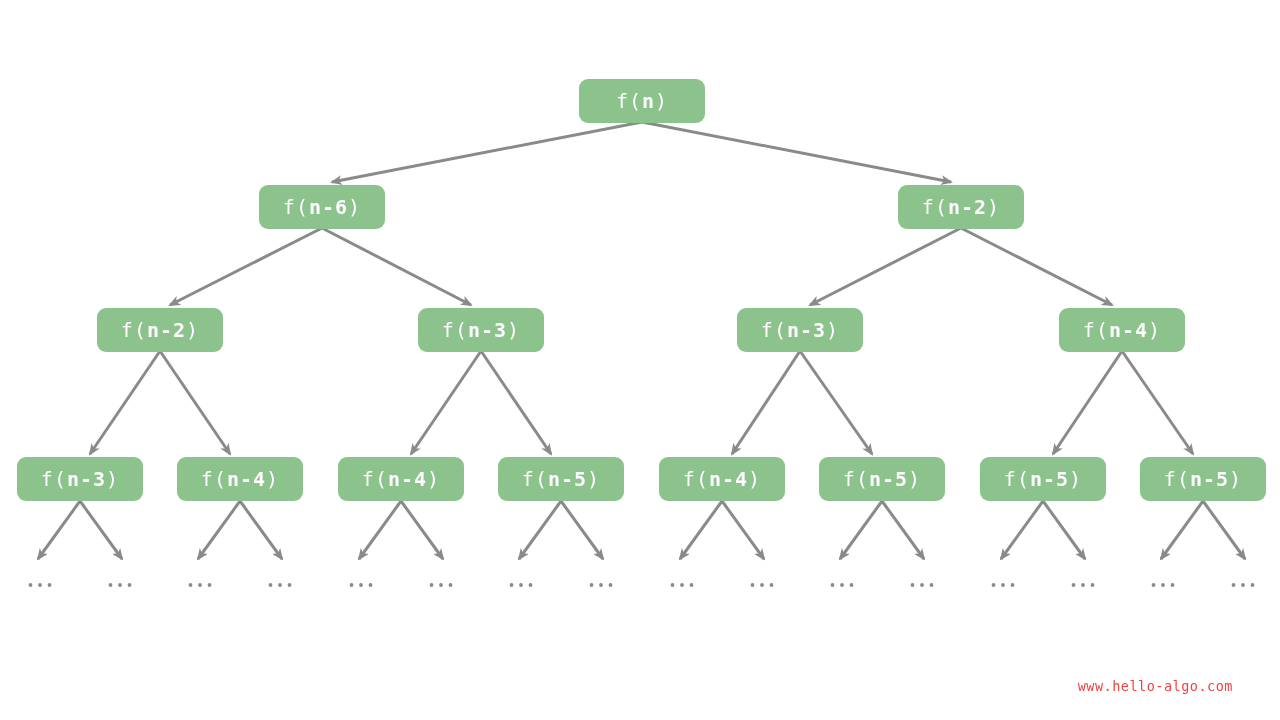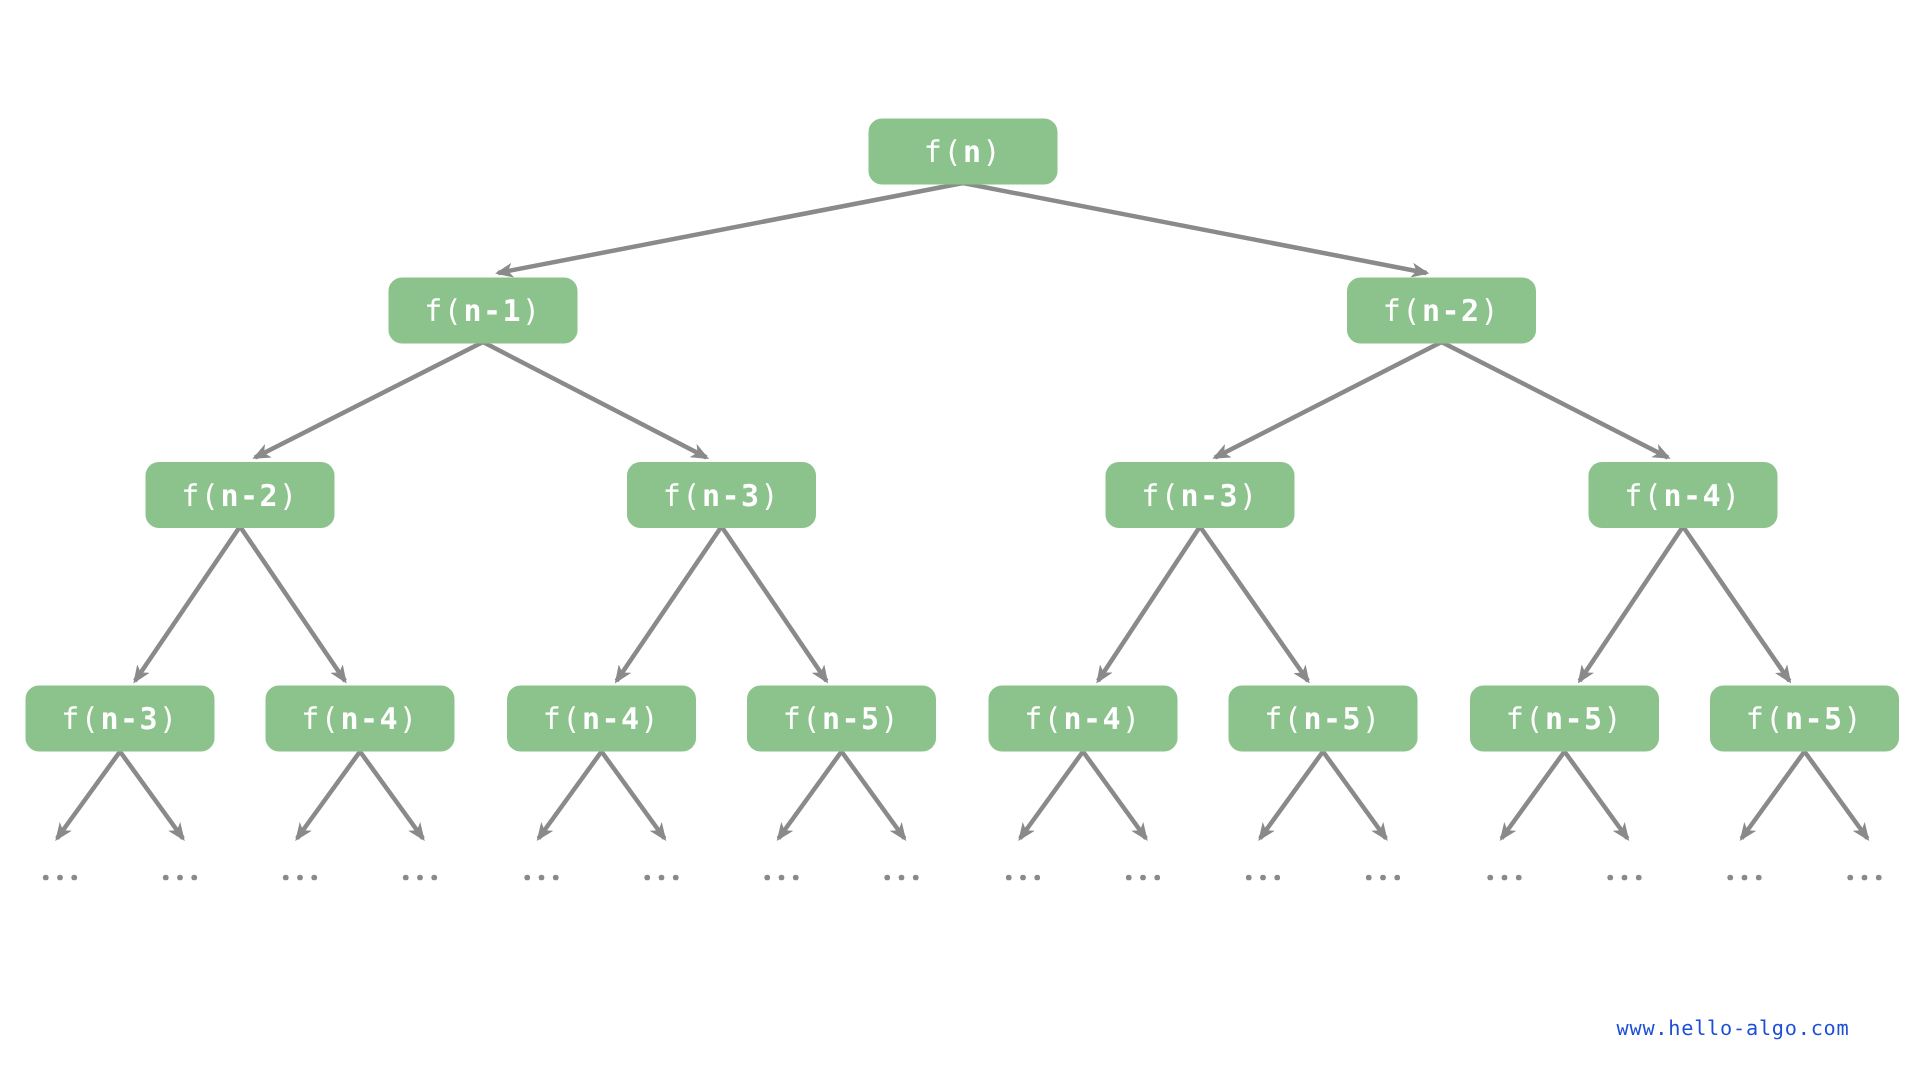--- a/index.html
+++ b/index.html
@@ -175,21 +175,21 @@
   </svg>
 
   <div id="nodes-layer">
       <div class="tree-node" style="left: 579px; top: 79px; width: 126px; height: 44px; border-radius: 9px; background: rgb(140, 194, 140); color: rgb(255, 255, 255);">
         <span>f(</span>
         <span class="arg">n</span>
         <span>)</span>
       </div>
       <div class="tree-node" style="left: 259px; top: 185px; width: 126px; height: 44px; border-radius: 9px; background: rgb(140, 194, 140); color: rgb(255, 255, 255);">
         <span>f(</span>
-        <span class="arg">n-1</span>
+        <span class="arg">n-6</span>
         <span>)</span>
       </div>
       <div class="tree-node" style="left: 898px; top: 185px; width: 126px; height: 44px; border-radius: 9px; background: rgb(140, 194, 140); color: rgb(255, 255, 255);">
         <span>f(</span>
         <span class="arg">n-2</span>
         <span>)</span>
       </div>
       <div class="tree-node" style="left: 97px; top: 308px; width: 126px; height: 44px; border-radius: 9px; background: rgb(140, 194, 140); color: rgb(255, 255, 255);">
         <span>f(</span>
         <span class="arg">n-2</span>
@@ -245,14 +245,14 @@
         <span class="arg">n-5</span>
         <span>)</span>
       </div>
       <div class="tree-node" style="left: 1140px; top: 457px; width: 126px; height: 44px; border-radius: 9px; background: rgb(140, 194, 140); color: rgb(255, 255, 255);">
         <span>f(</span>
         <span class="arg">n-5</span>
         <span>)</span>
       </div>
     </div>
 
-  <div id="watermark" style="color: #1d4ed8;">www.hello-algo.com</div>
+  <div id="watermark" style="color: #ef4444;">www.hello-algo.com</div>
 </div>
 
 </body></html>

